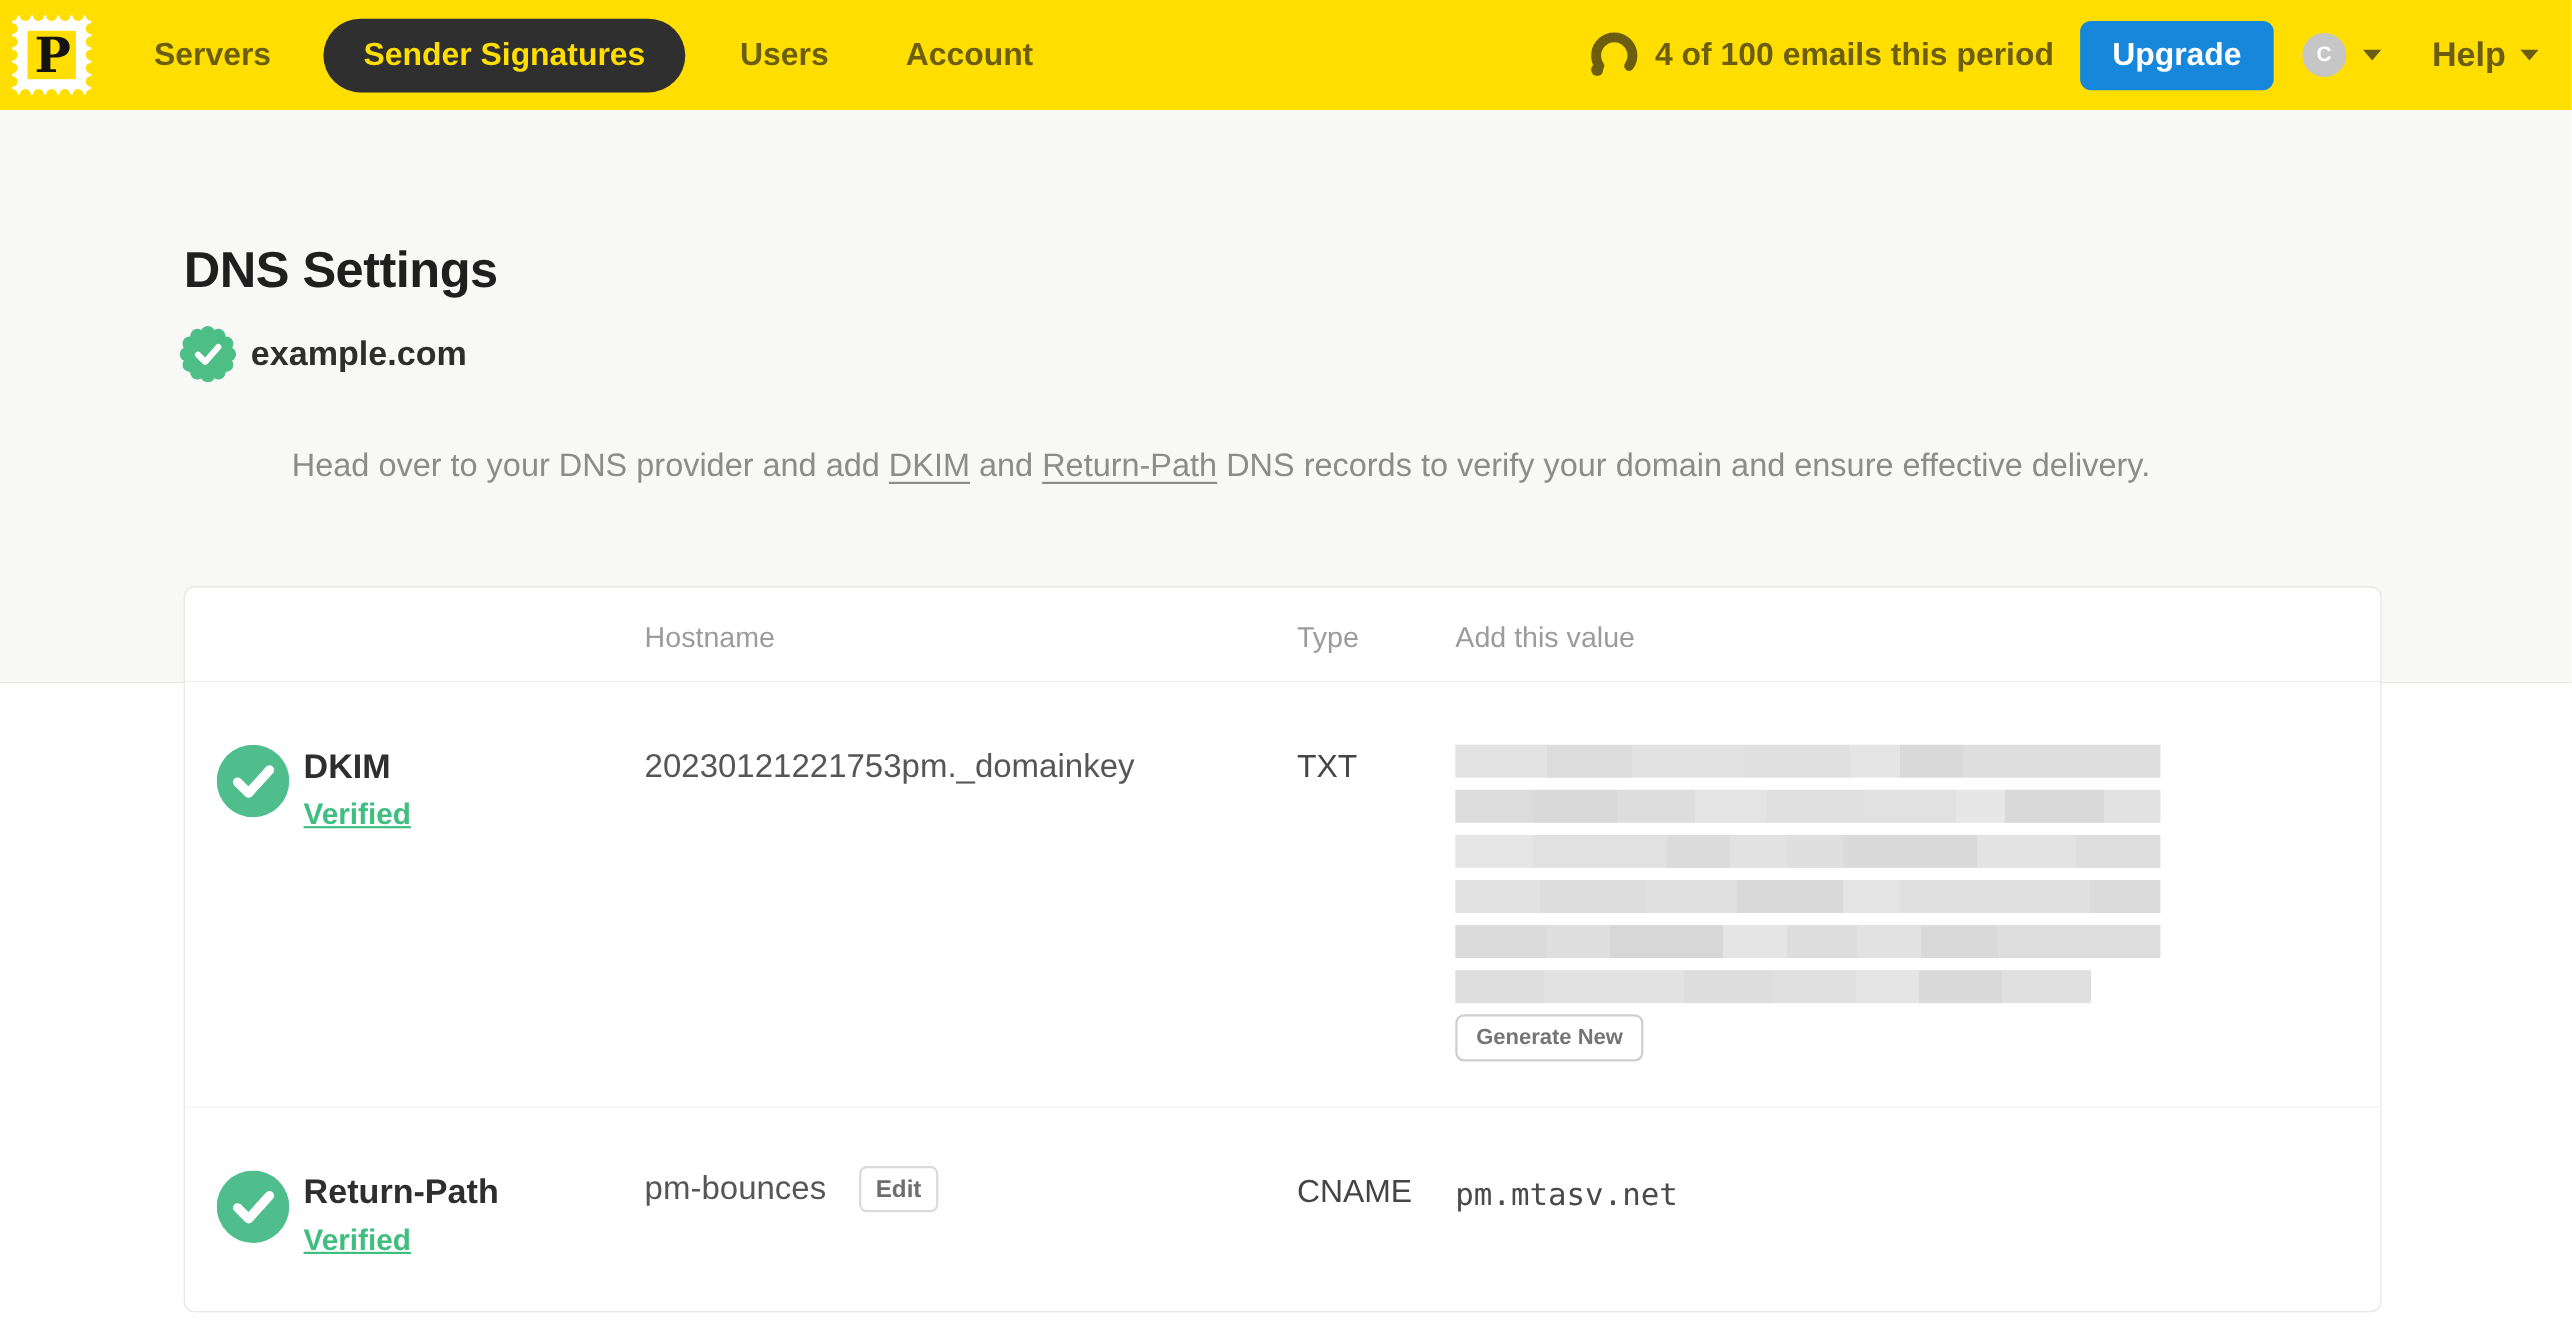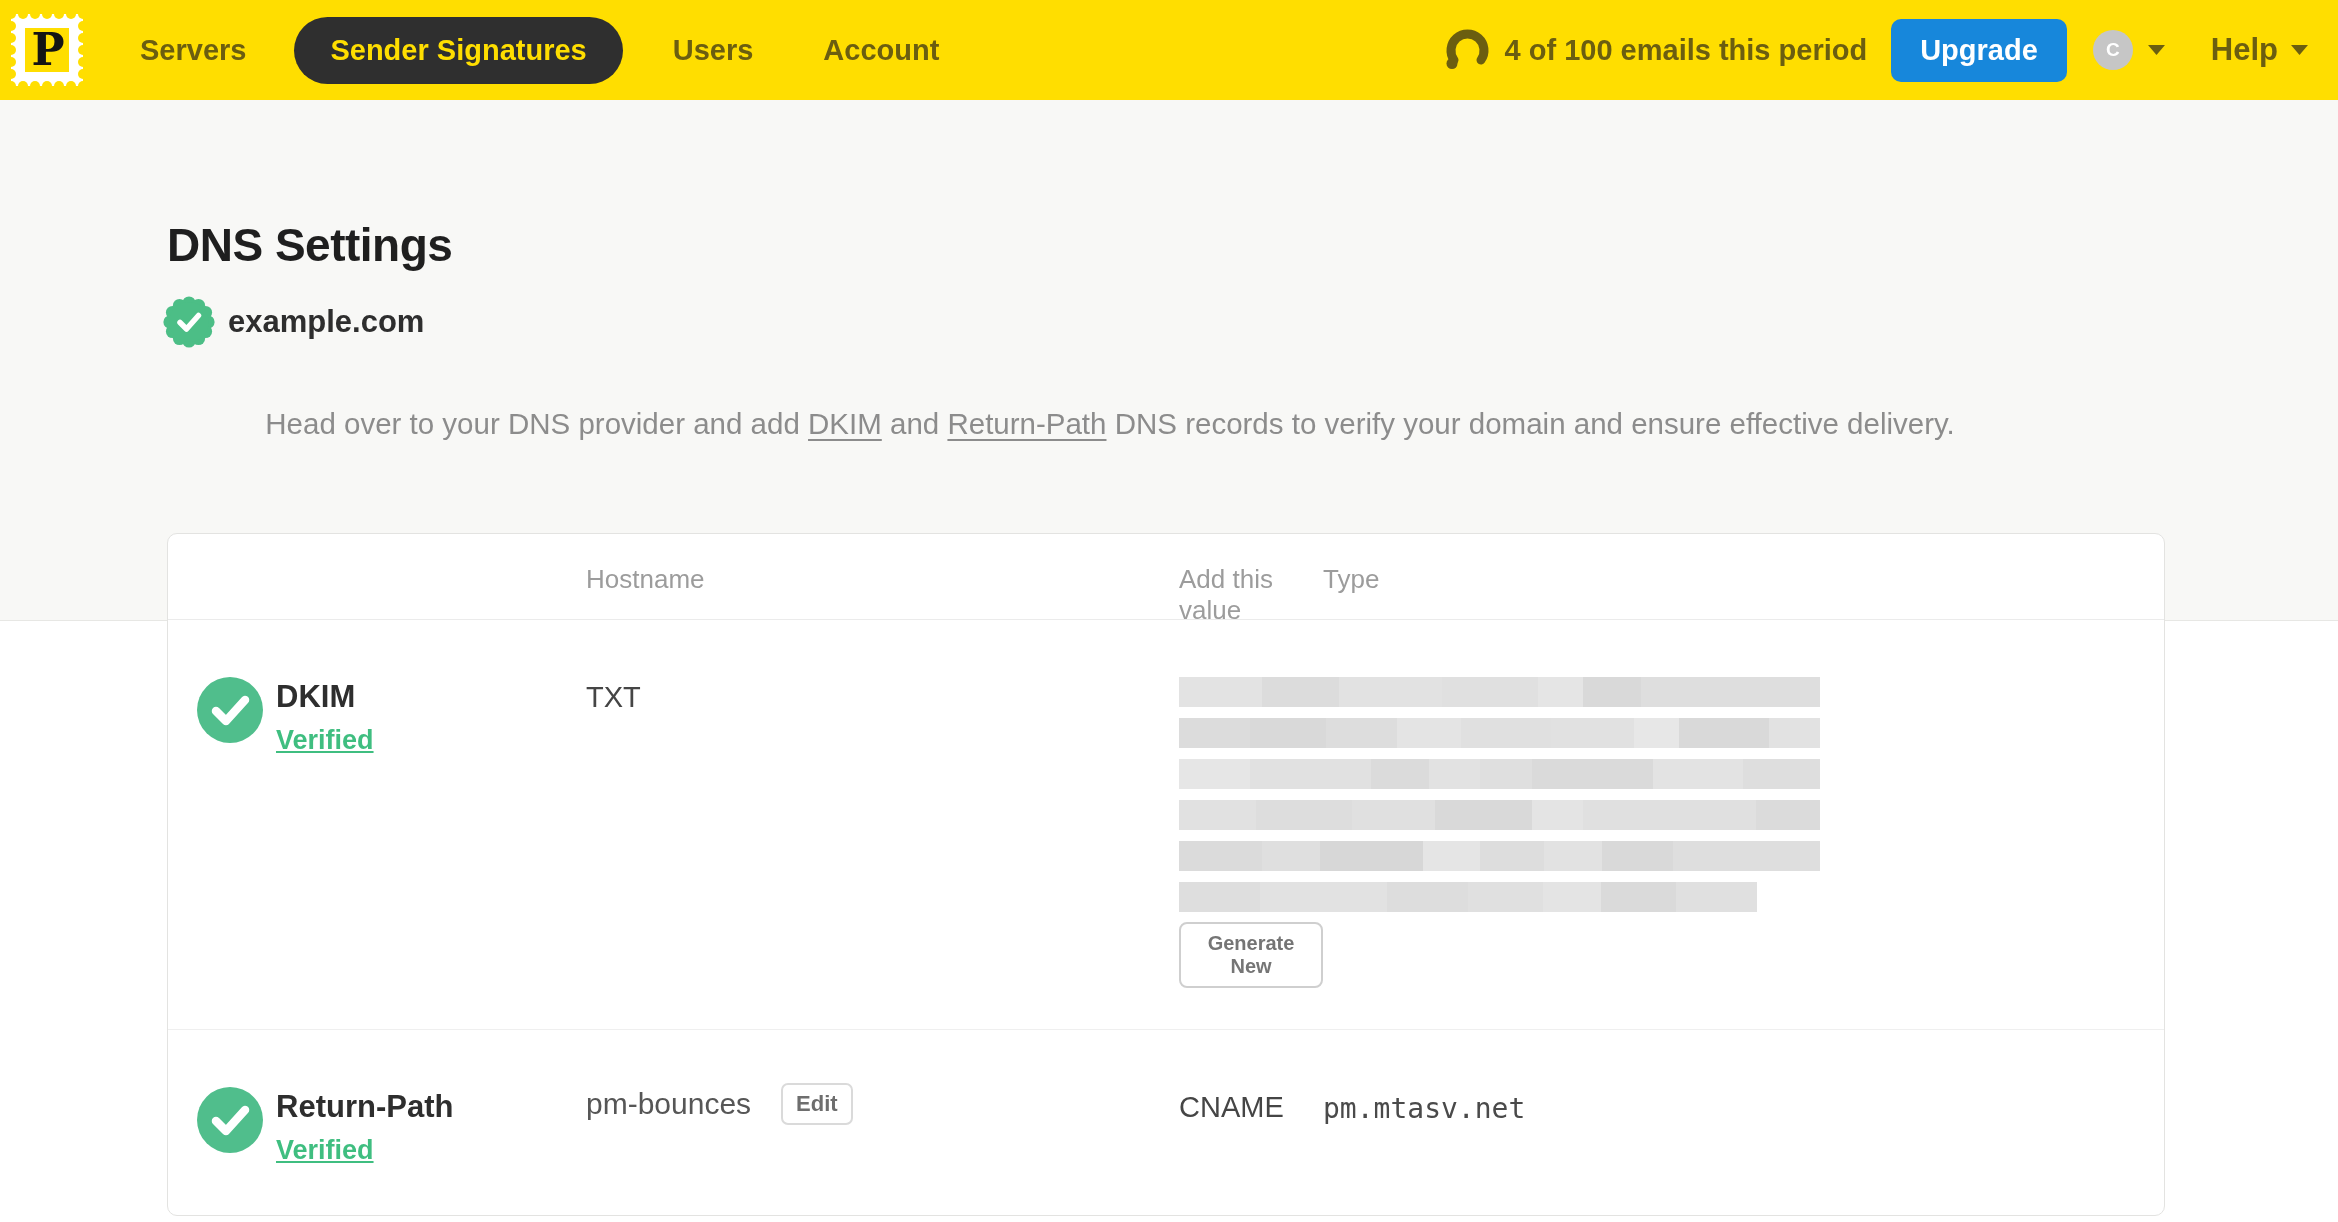--- a/index.html
+++ b/index.html
@@ -186,35 +186,36 @@
     <span>example.com</span>
   </div>
 
   <p class="intro"><span>Head over to your DNS provider and add </span><a>DKIM</a><span> and </span><a>Return-Path</a><span> DNS records to verify your domain and ensure effective delivery.</span></p>
 
   <section class="card">
 
     <div class="grid thead">
       <div class="th"></div>
       <div class="th">Hostname</div>
+      <div class="th">Type</div>
       <div class="th">Add this value</div>
-      <div class="th">Type</div>
     </div>
 
     <div class="grid trow">
       <div class="status-cell">
         <svg width="66" height="66" viewBox="0 0 66 66">
           <circle cx="33" cy="33" r="33" fill="#50BE8C"></circle>
           <path d="M19 34 L29 44 L48 23" fill="none" stroke="#ffffff" stroke-width="8.5" stroke-linecap="round" stroke-linejoin="round"></path>
         </svg>
         <div>
           <div class="rec-name">DKIM</div>
           <div class="rec-status">Verified</div>
         </div>
       </div>
+      <div class="cell-host">20230121221753pm._domainkey</div>
       <div class="cell-type">TXT</div>
       <div>
         <div class="value-block">
           <div class="seg s1"></div>
           <div class="seg s2"></div>
           <div class="seg s3"></div>
           <div class="seg s4"></div>
           <div class="seg s5"></div>
           <div class="seg s6"></div>
         </div>

